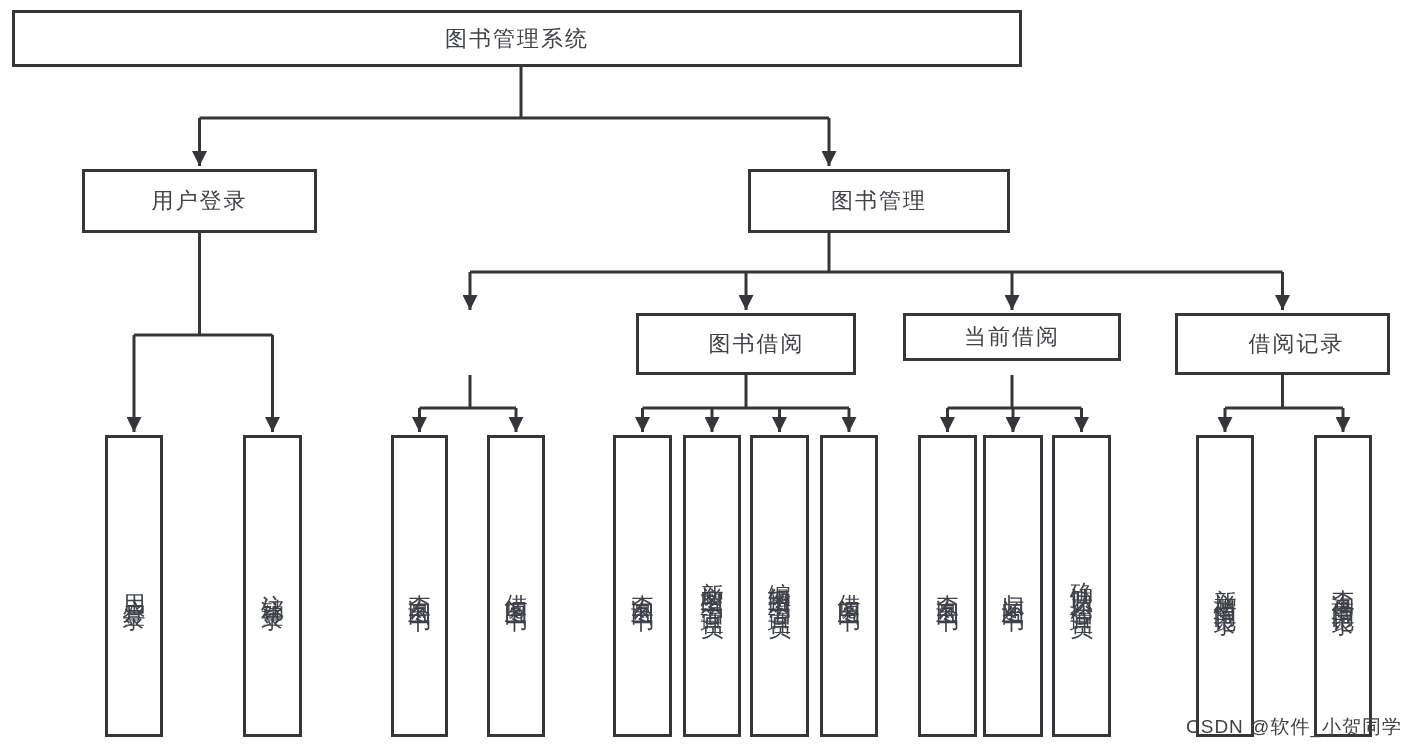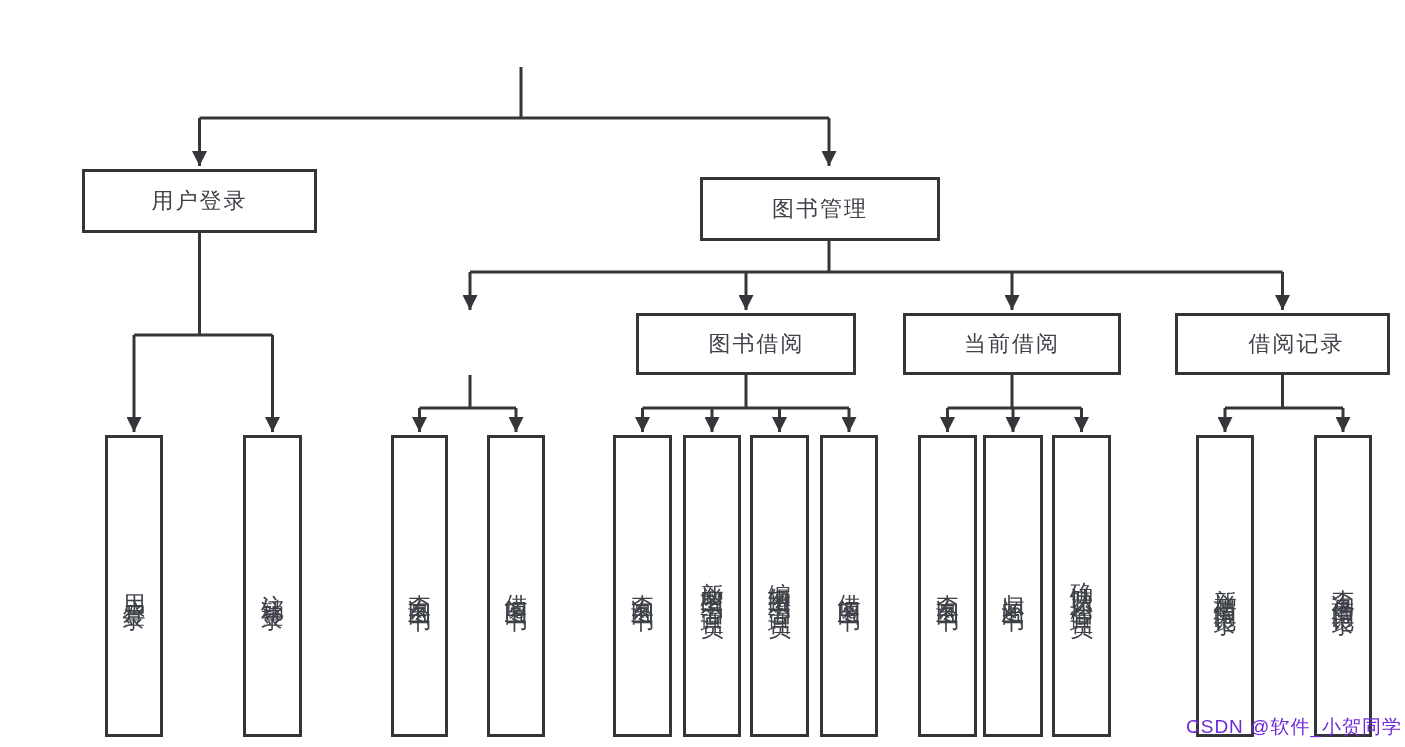--- a/index.html
+++ b/index.html
@@ -14,21 +14,21 @@
     display:flex;align-items:center;justify-content:center;
     text-align:center;
   }
   .h{font-size:22px;letter-spacing:2px;}
   .v{
     writing-mode:vertical-rl;text-orientation:mixed;
     font-size:23px;letter-spacing:5px;line-height:1;
   }
   .watermark{
     position:absolute;left:1186px;top:714px;z-index:3;
-    font-size:19px;color:#6d28d9;letter-spacing:1px;white-space:nowrap;
+    font-size:19px;color:#404040;letter-spacing:1px;white-space:nowrap;
   }
 </style>
 </head>
 <body>
 
 <div class="stage">
 
   <svg class="connectors" width="1405" height="747" viewBox="0 0 1405 747">
     <defs>
       <marker id="arrow" viewBox="0 0 10 10" refX="10" refY="5" markerWidth="20" markerHeight="15" orient="auto" markerUnits="userSpaceOnUse">
@@ -65,26 +65,27 @@
       <line x1="947.5" y1="408" x2="947.5" y2="432" marker-end="url(#arrow)"></line>
       <line x1="1013" y1="408" x2="1013" y2="432" marker-end="url(#arrow)"></line>
       <line x1="1081.5" y1="408" x2="1081.5" y2="432" marker-end="url(#arrow)"></line>
 
       <path d="M1282.5,375 V408 M1225,408 H1343"></path>
       <line x1="1225" y1="408" x2="1225" y2="432" marker-end="url(#arrow)"></line>
       <line x1="1343" y1="408" x2="1343" y2="432" marker-end="url(#arrow)"></line>
     </g>
   </svg>
 
+  <div class="box h" style="left:12px;top:10px;width:1010px;height:57px;">图书管理系统</div>
 
   <div class="box h" style="left:82px;top:169px;width:235px;height:64px;">用户登录</div>
-  <div class="box h" style="left:700px;top:169px;width:240px;height:64px;margin-top:8px;">图书管理</div>
+  <div class="box h" style="left:748px;top:169px;width:262px;height:64px;">图书管理</div>
 
   <div class="box h" style="left:636px;top:313px;width:220px;height:62px;padding-left:21px;">图书借阅</div>
-  <div class="box h" style="left:903px;top:313px;width:218px;height:62px;">当前借阅</div>
+  <div class="box h" style="left:903px;top:313px;width:218px;height:48px;">当前借阅</div>
   <div class="box h" style="left:1175px;top:313px;width:215px;height:62px;padding-left:28px;">借阅记录</div>
 
   <div class="box v" style="left:105px;top:435px;width:58px;height:302px;">用户登录</div>
   <div class="box v" style="left:243px;top:435px;width:59px;height:302px;">注销登录</div>
 
   <div class="box v" style="left:391px;top:435px;width:57px;height:302px;">查询图书</div>
   <div class="box v" style="left:487px;top:435px;width:58px;height:302px;">借阅图书</div>
 
   <div class="box v" style="left:613px;top:435px;width:59px;height:302px;">查询图书</div>
   <div class="box v" style="left:683px;top:435px;width:58px;height:302px;">新增图书（管理员）</div>

